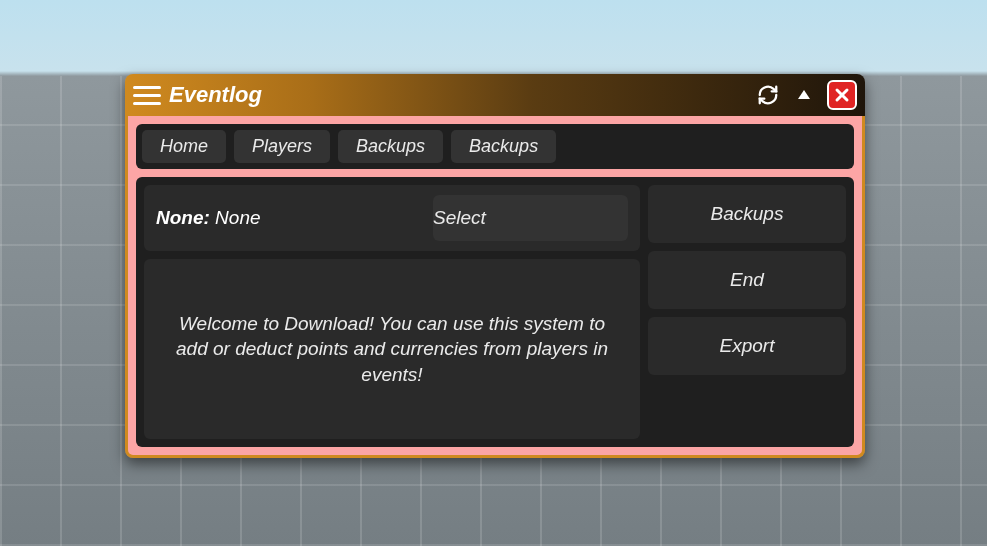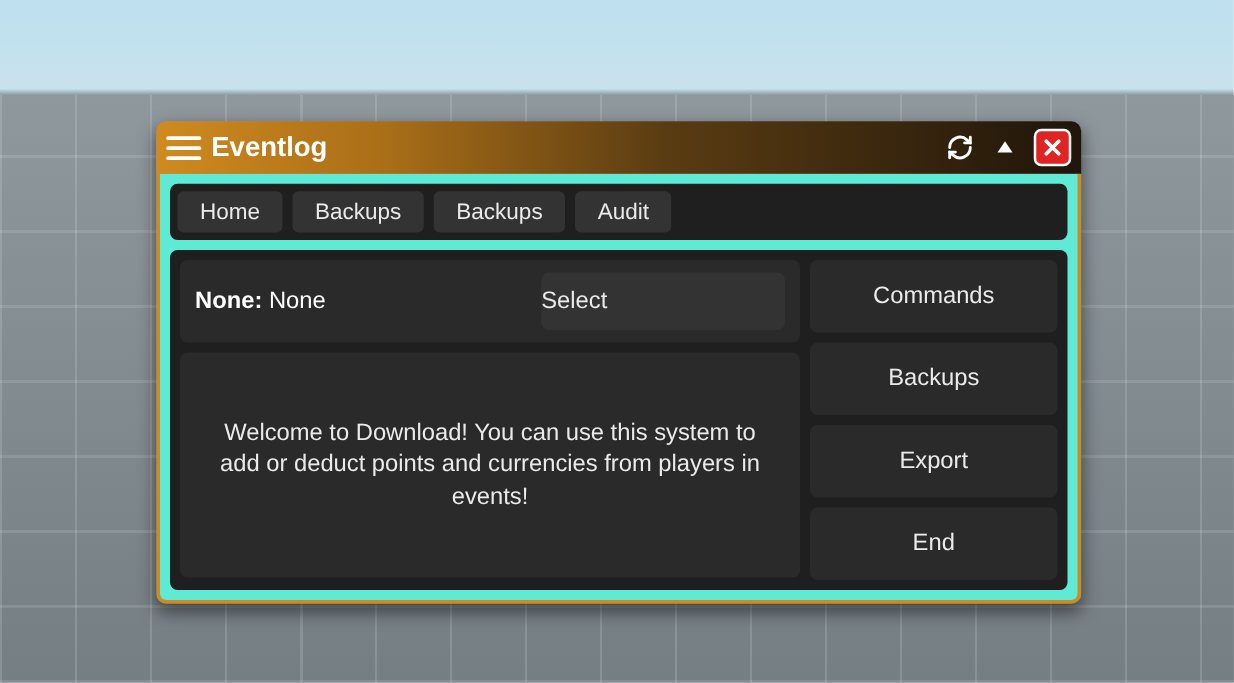--- a/index.html
+++ b/index.html
@@ -18,25 +18,26 @@
       right: 0;
       bottom: 0;
       background:
         repeating-linear-gradient(90deg, rgba(255,255,255,0.15) 0 2px, transparent 2px 60px),
         repeating-linear-gradient(0deg, rgba(255,255,255,0.12) 0 2px, transparent 2px 60px),
         linear-gradient(to bottom, #8f989d, #757e83);
     }
     .window {
       position: absolute;
       left: 125px;
-      top: 97px;
+      top: 74px;
       width: 740px;
       border-radius: 8px;
       box-shadow: 0 6px 14px rgba(0,0,0,0.5);
       overflow: visible;
+      font-style: italic;
     }
     .titlebar {
       height: 42px;
       border-radius: 8px 8px 0 0;
       background: linear-gradient(to right, #d08a1f 0%, #a96e18 25%, #5a3c12 55%, #1f150a 100%);
       display: flex;
       align-items: center;
       padding: 0 8px;
       color: #ffffff;
       position: relative;
@@ -79,21 +80,21 @@
       height: 30px;
       background: #e02424;
       border: 2px solid #ffffff;
       border-radius: 6px;
       display: flex;
       align-items: center;
       justify-content: center;
       cursor: pointer;
     }
     .window-body {
-      background: #5eead4;
+      background: #fca5a5;
       border: 3px solid #d08a1f;
       border-top: none;
       border-radius: 0 0 8px 8px;
       padding: 8px;
     }
     .tabs {
       display: flex;
       gap: 8px;
       background: #1f1f1f;
       padding: 6px;
@@ -207,40 +208,39 @@
           <line x1="3" y1="3" x2="13" y2="13"></line>
           <line x1="13" y1="3" x2="3" y2="13"></line>
         </svg>
       </div>
     </div>
   </div>
 
   <div class="window-body">
     <div class="tabs">
       <div class="tab">Home</div>
+      <div class="tab">Players</div>
       <div class="tab">Backups</div>
       <div class="tab">Backups</div>
-      <div class="tab">Audit</div>
     </div>
 
     <div class="content">
       <div class="left-col">
         <div class="info-card">
           <div class="info-text">
             <div>
               <span class="label">None:</span>
               <span>None</span>
             </div>
           </div>
           <div class="select-btn">Select</div>
         </div>
         <div class="welcome-card">Welcome to Download! You can use this system to add or deduct points and currencies from players in events!</div>
       </div>
 
       <div class="right-col">
-        <div class="side-btn">Commands</div>
         <div class="side-btn">Backups</div>
+        <div class="side-btn">End</div>
         <div class="side-btn">Export</div>
-        <div class="side-btn">End</div>
       </div>
     </div>
   </div>
 </div>
 
 </body></html>

